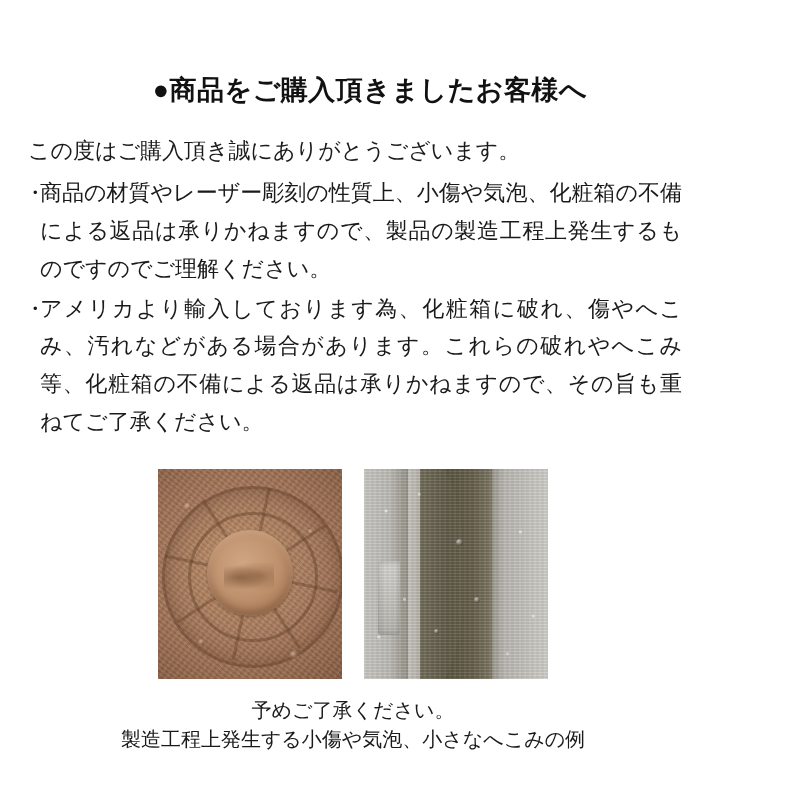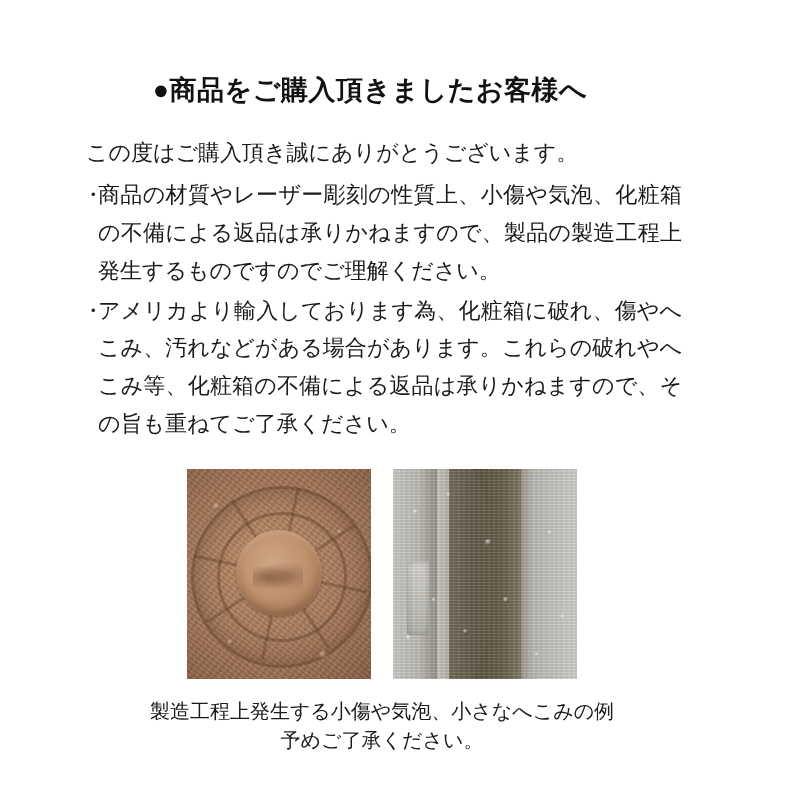--- a/index.html
+++ b/index.html
@@ -14,33 +14,34 @@
     color: #1a1a1a;
     position: relative;
     overflow: hidden;
   }
   .page {
     width: 740px;
     height: 800px;
     box-sizing: border-box;
     padding: 0;
     position: relative;
+    font-family: Liberation Mono, monospace;
   }
   .doc-title {
     text-align: center;
     font-size: 27px;
     font-weight: bold;
     letter-spacing: 0.5px;
     margin: 0;
     padding-top: 72px;
     color: #111111;
   }
   .body-block {
     margin: 0;
-    padding: 28px 58px 0 82px;
+    padding: 28px 58px 0 24px;
   }
   .lead {
     font-size: 22px;
     line-height: 1.55;
     margin: 0 0 6px 0;
     padding-left: 4px;
     color: #1a1a1a;
   }
   .bullet {
     display: flex;
@@ -265,18 +266,18 @@
         <div class="brush"></div>
         <div class="speckle"></div>
         <div class="pit" style="left:92px; top:70px; width:7px; height:7px;"></div>
         <div class="pit" style="left:110px; top:128px; width:6px; height:6px;"></div>
         <div class="pit" style="left:70px; top:160px; width:5px; height:5px;"></div>
       </div>
 
     </div>
 
     <div class="caption">
+      <div>予めご了承ください。</div>
       <div>製造工程上発生する小傷や気泡、小さなへこみの例</div>
-      <div>予めご了承ください。</div>
     </div>
 
   </div>
 </div>
 
 </body></html>

